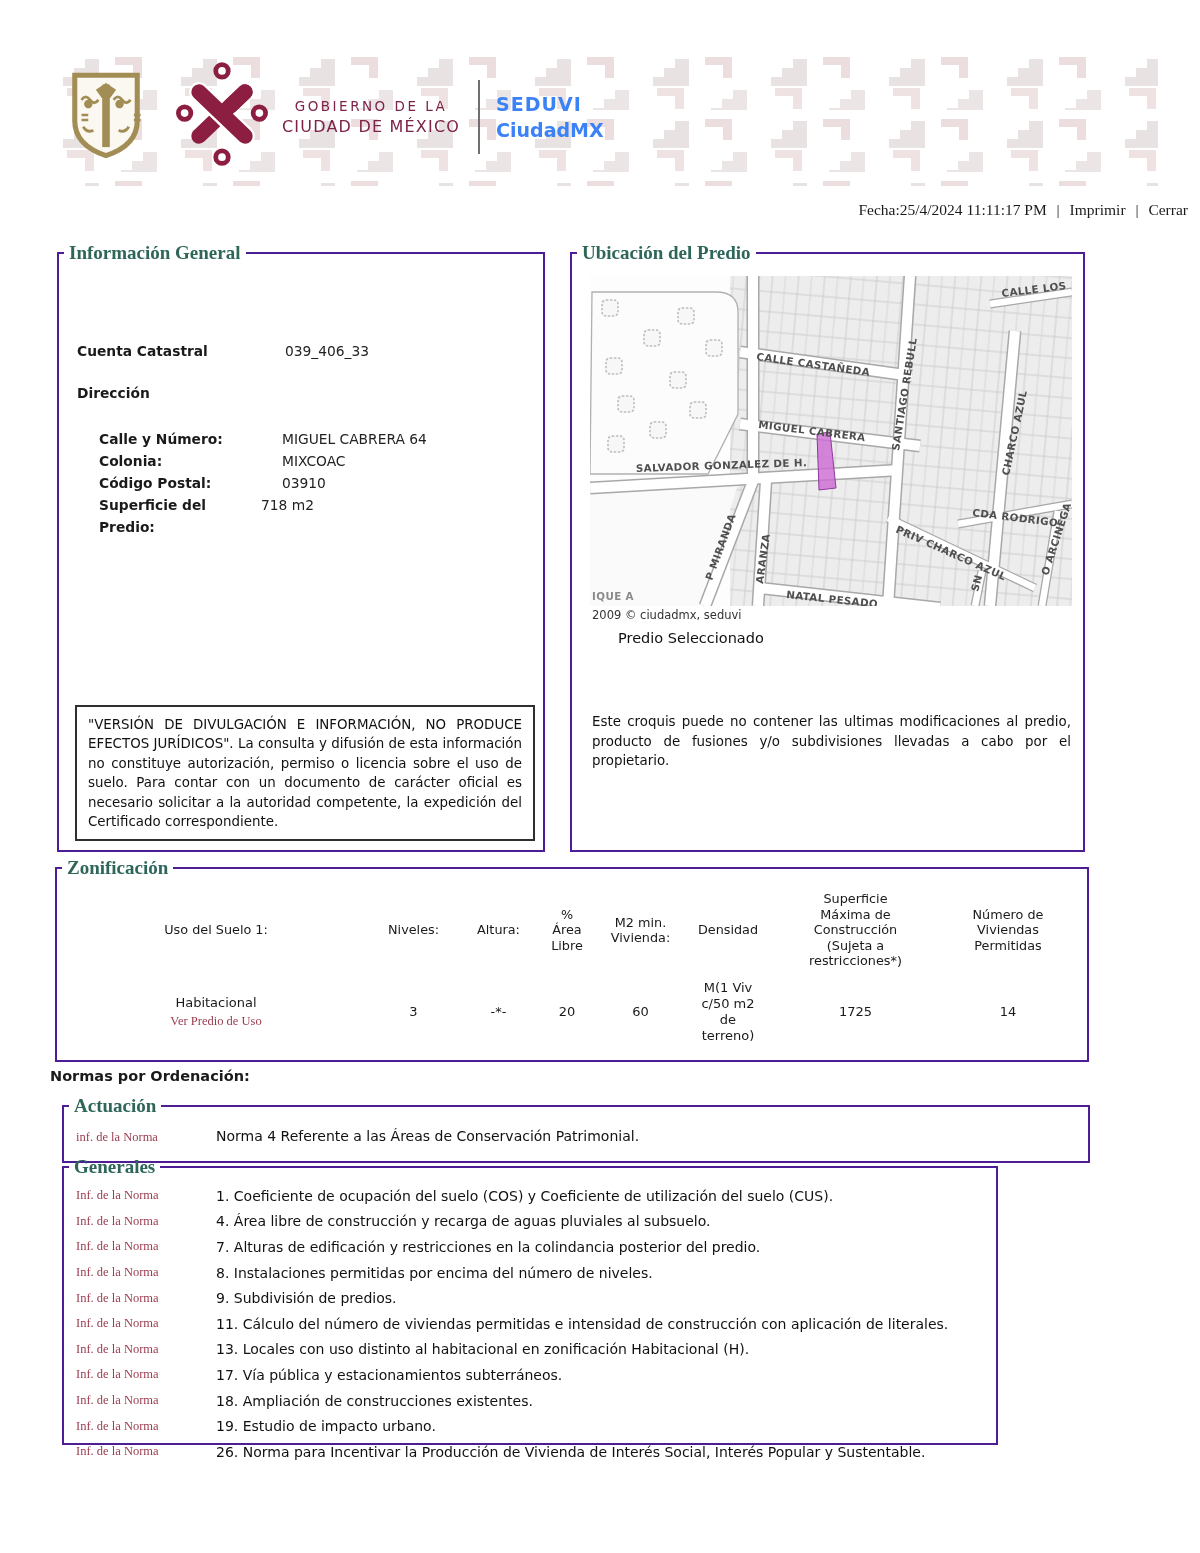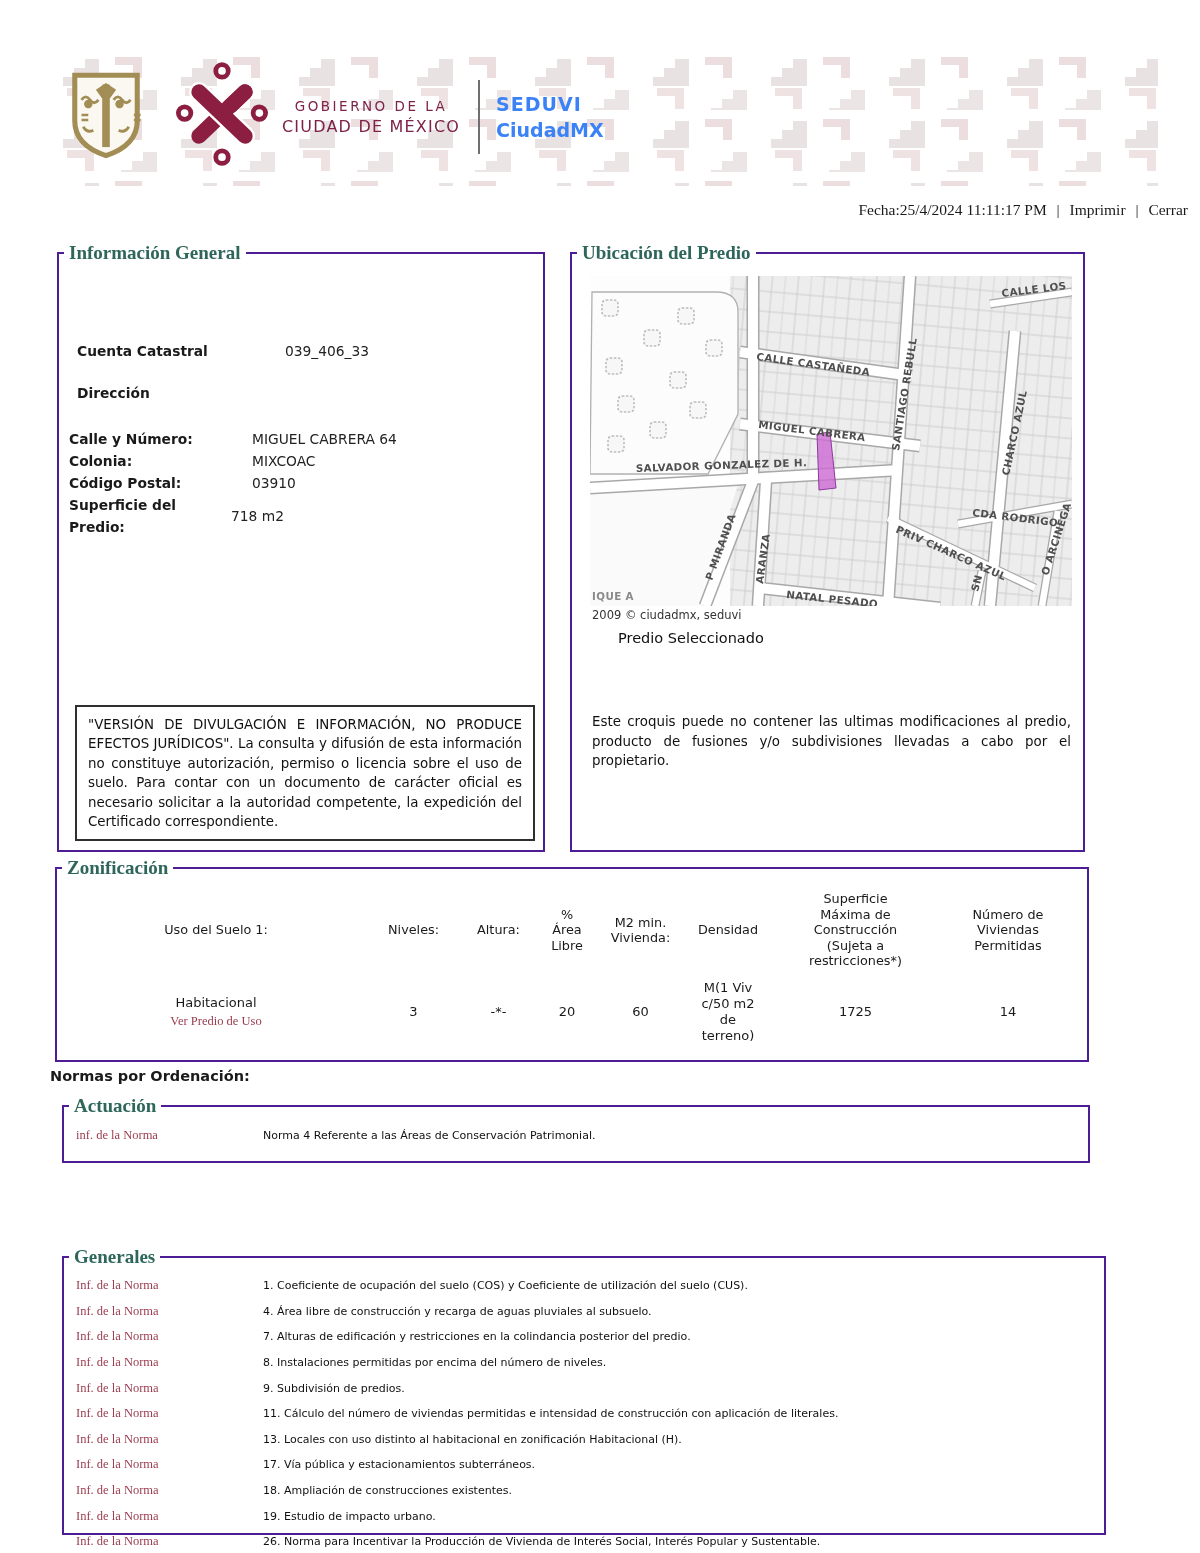--- a/index.html
+++ b/index.html
@@ -28,30 +28,30 @@
   .dateline .sep { margin:0 6px; }
 
   
   fieldset.fs { position:absolute; border:2px solid #4c1d95; background:#fff; }
   fieldset.fs legend { font-family:"Liberation Serif",serif; font-weight:bold; font-size:19px;
                        color:#2e665a; padding:0 5px; margin-left:5px; }
   .fs-info { left:57px; top:242px; width:488px; height:610px; }
   .fs-ubic { left:570px; top:242px; width:515px; height:610px; }
   .fs-zoni { left:55px; top:857px; width:1030px; height:205px; }
   .fs-act  { left:62px; top:1095px; width:1028px; height:68px; border-color:#6b6b6b; }
-  .fs-gen  { left:62px; top:1246px; width:1044px; height:289px; border-color:#6b6b6b; }
+  .fs-gen  { left:62px; top:1156px; width:936px; height:289px; border-color:#6b6b6b; }
 
   
   .f-row { display:flex; margin-left:18px; font-size:13.8px; line-height:22px; }
   .f-row .lbl { font-weight:bold; flex:0 0 185px; }
   .f-row.cuenta { margin-top:76px; }
   .f-row.cuenta .lbl { flex:0 0 208px; }
   .f-row.direccion { margin-top:20px; }
   .f-row.grp1 { margin-top:24px; }
-  .f-row.grp { margin-left:10px;align-items:center; }
+  .f-row.grp { margin-left:40px; }
   .f-row.grp .lbl { flex:0 0 183px; }
   .f-row .val { color:#222; }
 
   .disclaimer { position:absolute; left:16px; right:8px; top:441px; border:2px solid #2f2f2f;
                 padding:8px 11px; font-size:13.4px; line-height:19.4px; text-align:justify; color:#111; }
 
   
   .map-svg { display:block; margin:12px 0 0 18px; background:#fdfdfd; }
   .map-copyright { font-size:11.5px; color:#333; margin:2px 0 0 20px; }
   .map-caption { font-size:14.5px; color:#111; margin:8px 0 0 46px; }
@@ -70,21 +70,21 @@
   .c1{width:300px;} .c2{width:95px;} .c3{width:75px;} .c4{width:62px;}
   .c5{width:85px;} .c6{width:90px;} .c7{width:165px;} .c8{width:140px;}
   .uso-link { font-family:"Liberation Serif",serif; font-size:12.5px; color:#9a3c4e;
               text-decoration:none; cursor:pointer; margin-top:2px; }
 
   
   .normas-title { position:absolute; left:50px; top:1068px; font-weight:bold; font-size:14.5px; }
   .nrow { display:flex; align-items:baseline; }
   .redlink { font-family:"Liberation Serif",serif; font-size:12.5px; color:#9a3c4e;
              text-decoration:none; cursor:pointer; flex:0 0 140px; margin-left:12px; }
-  .ntext { font-size:11px; color:#111;margin-left:47px; }
+  .ntext { font-size:14px; color:#111; }
   .fs-act .nrow { margin-top:11px; }
   .fs-gen .gen-list { margin-top:5px; }
   .fs-gen .nrow { height:25.6px; align-items:center; }
 </style>
 </head>
 <body>
 
 <div class="banner">
   <svg class="greca-bg" xmlns="http://www.w3.org/2000/svg">
     <defs>

